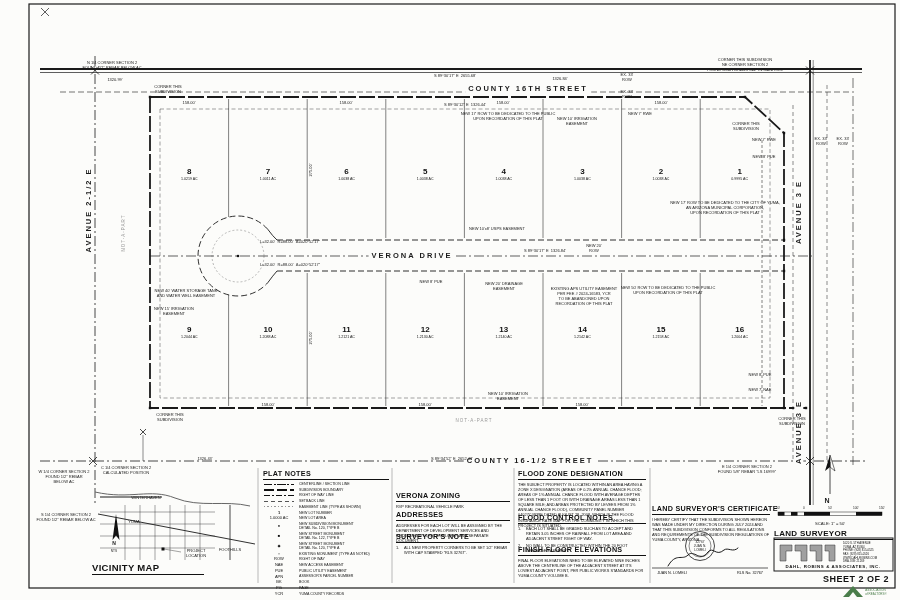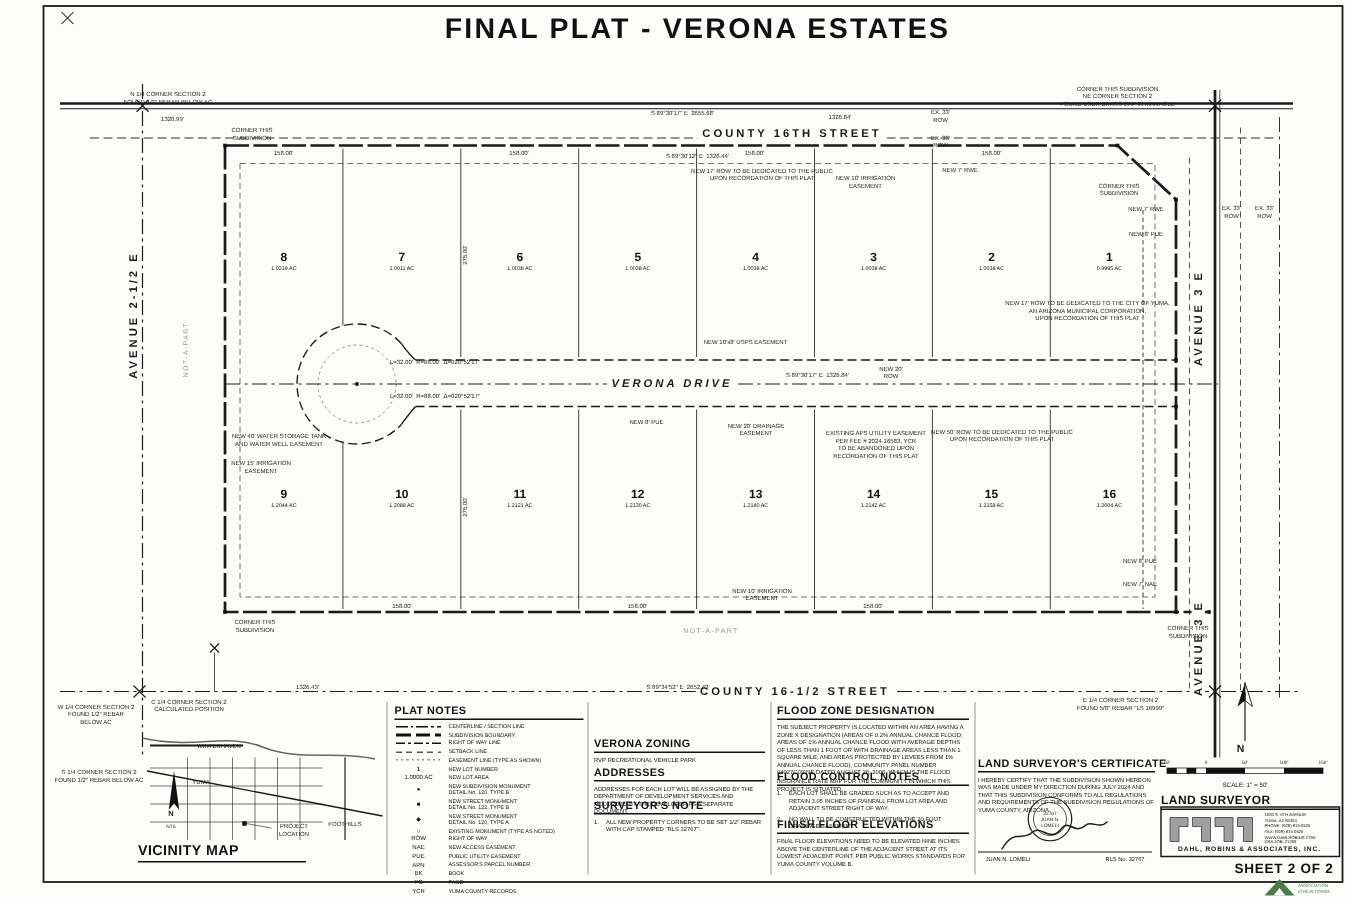--- a/index.html
+++ b/index.html
@@ -155,21 +155,20 @@
       </g>
 
       <g stroke="none">
         <polygon points="843,597 853,586 863,597" fill="#4a7d4a"></polygon>
         <polygon points="849,597 853,592 857,597" fill="#fcfcfa"></polygon>
       </g>
     </g>
   </svg>
 
   <div class="titleblock">
-    <div class="title">FINAL PLAT - VERONA ESTATES</div>
     <div id="subtitle">
       </div>
   </div>
 
   <div id="lot-layer">
       <div class="lot" style="left: 189.31px; top: 174px;">
         <div class="lnum">8</div>
         <div class="larea">1.0219 AC</div>
       </div>
       <div class="lot" style="left: 267.93px; top: 174px;">
@@ -229,21 +228,21 @@
         <div class="larea">1.2158 AC</div>
       </div>
       <div class="lot" style="left: 739.65px; top: 332px;">
         <div class="lnum">16</div>
         <div class="larea">1.2004 AC</div>
       </div>
     </div>
   <div id="ann-layer">
       <div class="ann street" style="left: 528px; top: 89px;">COUNTY 16TH STREET</div>
       <div class="ann street" style="left: 530px; top: 461px;">COUNTY 16-1/2 STREET</div>
-      <div class="ann street" style="left: 448px; top: 256px; font-style: italic;">VERONA DRIVE</div>
+      <div class="ann street" style="left: 412px; top: 256px;">VERONA DRIVE</div>
       <div class="ann street" style="left: 89px; top: 210px; transform: translate(-50%, -50%) rotate(-90deg);">AVENUE 2-1/2 E</div>
       <div class="ann street" style="left: 799px; top: 212px; transform: translate(-50%, -50%) rotate(-90deg);">AVENUE 3 E</div>
       <div class="ann street" style="left: 799px; top: 432px; transform: translate(-50%, -50%) rotate(-90deg);">AVENUE 3 E</div>
       <div class="ann" style="left: 112px; top: 65px;">N 1/4 CORNER SECTION 2
 FOUND 1/2" REBAR BELOW AC</div>
       <div class="ann" style="left: 115px; top: 79px;">1320.99'</div>
       <div class="ann" style="left: 168px; top: 89px;">CORNER THIS
 SUBDIVISION</div>
       <div class="ann" style="left: 455px; top: 75px;">S 89°30'17" E  2655.68'</div>
       <div class="ann" style="left: 560px; top: 78px;">1326.84'</div>

